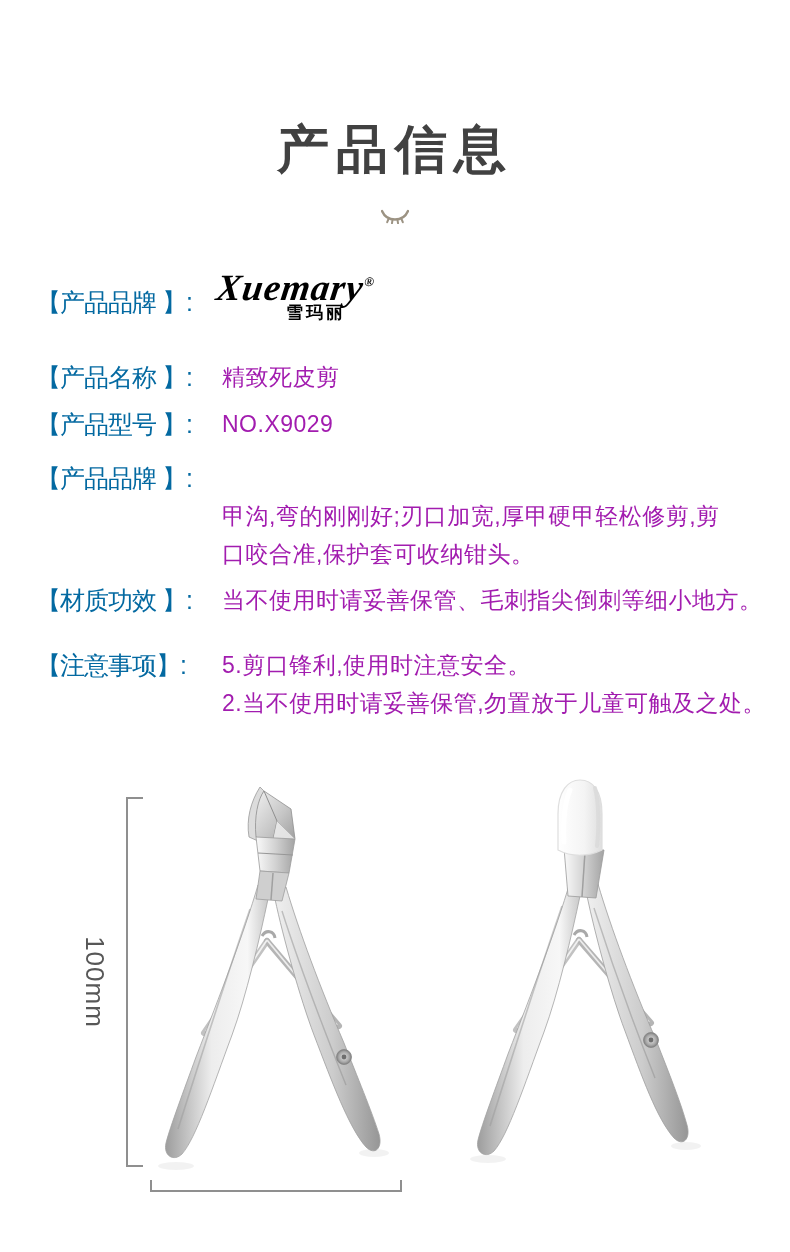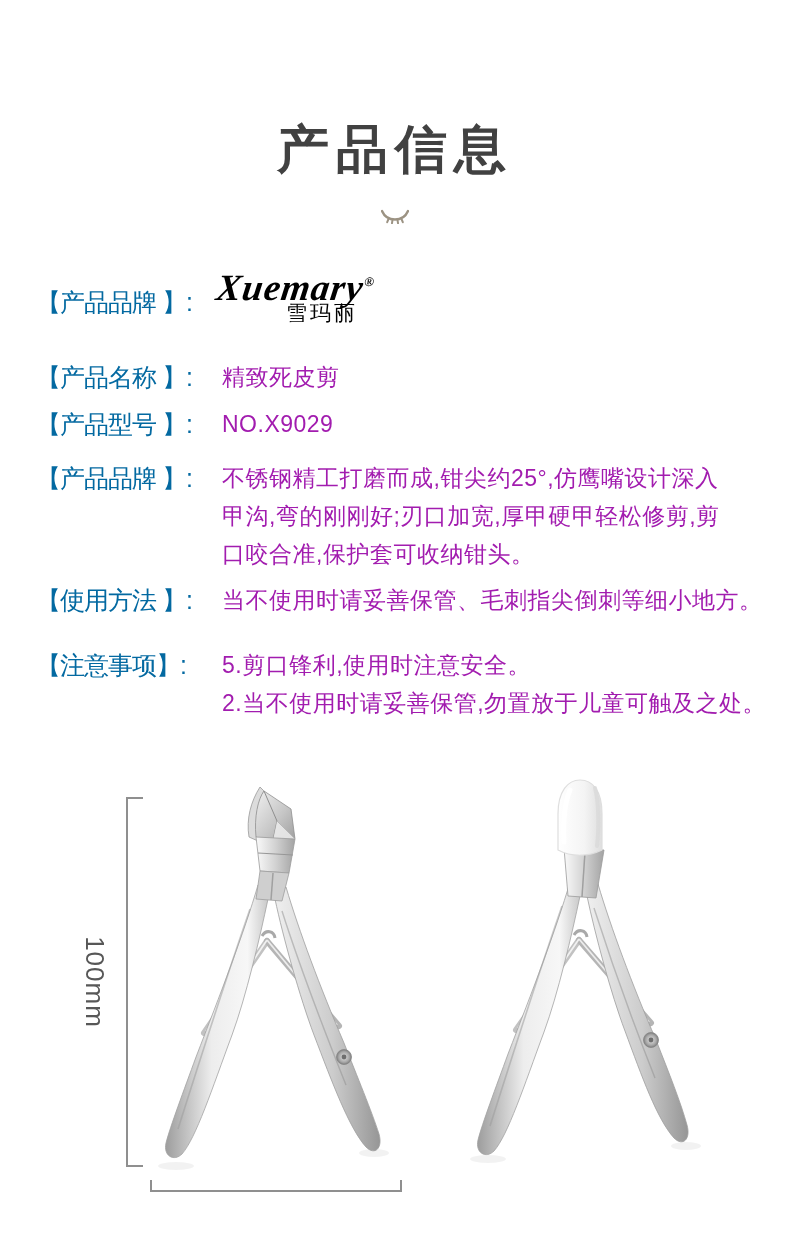--- a/index.html
+++ b/index.html
@@ -25,21 +25,21 @@
   }
   .vline{height:38px;line-height:38px;}
   
   .logo{left:214px;top:262px;width:200px;height:72px;color:#000;}
   .logo-script{
     font-family:"Liberation Serif","DejaVu Serif",serif;font-style:italic;font-weight:700;
     font-size:37px;line-height:40px;letter-spacing:1px;transform:skewX(-8deg);transform-origin:left bottom;
   }
   .logo-reg{font-size:13px;vertical-align:14px;letter-spacing:0;}
   .logo-cn{
-    margin-top:-4px;margin-left:72px;font-size:21px;font-weight:400;letter-spacing:3px;line-height:18px;
+    margin-top:-4px;margin-left:72px;font-size:17px;font-weight:700;letter-spacing:3px;line-height:18px;
   }
   
   .vbracket{
     left:126px;top:797px;width:17px;height:370px;box-sizing:border-box;
     border-left:2px solid #8f8f8f;border-top:2px solid #8f8f8f;border-bottom:2px solid #8f8f8f;
   }
   .vdim-text{
     left:41px;top:968px;width:110px;height:28px;text-align:center;
     font-size:26px;color:#575757;letter-spacing:1px;
     transform:rotate(90deg);transform-origin:center center;
@@ -110,25 +110,24 @@
     <div class="logo-cn">雪玛丽</div>
   </div>
 
   <div class="abs label" style="top:362px">【产品名称 】:</div>
   <div class="abs value" style="top:362px">精致死皮剪</div>
 
   <div class="abs label" style="top:409px">【产品型号 】:</div>
   <div class="abs value" style="top:409px">NO.X9029</div>
 
   <div class="abs label" style="top:463px">【产品品牌 】:</div>
-  <div class="abs value vline" style="top:459px">不锈钢精工打磨而成,钳尖约25°,仿鹰嘴设计深入</div>
   <div class="abs value vline" style="top:497px">甲沟,弯的刚刚好;刃口加宽,厚甲硬甲轻松修剪,剪</div>
   <div class="abs value vline" style="top:535px">口咬合准,保护套可收纳钳头。</div>
 
-  <div class="abs label" style="top:585px">【使用方法 】:</div>
+  <div class="abs label" style="top:585px">【材质功效 】:</div>
   <div class="abs value" style="top:585px">当不使用时请妥善保管、毛刺指尖倒刺等细小地方。</div>
 
   <div class="abs label" style="top:650px">【注意事项】:</div>
   <div class="abs value vline" style="top:646px">5.剪口锋利,使用时注意安全。</div>
   <div class="abs value vline" style="top:684px">2.当不使用时请妥善保管,勿置放于儿童可触及之处。</div>
 
   <div class="abs vbracket"></div>
   <div class="abs vdim-text">100mm</div>
 
   <div class="abs hbracket"></div>

